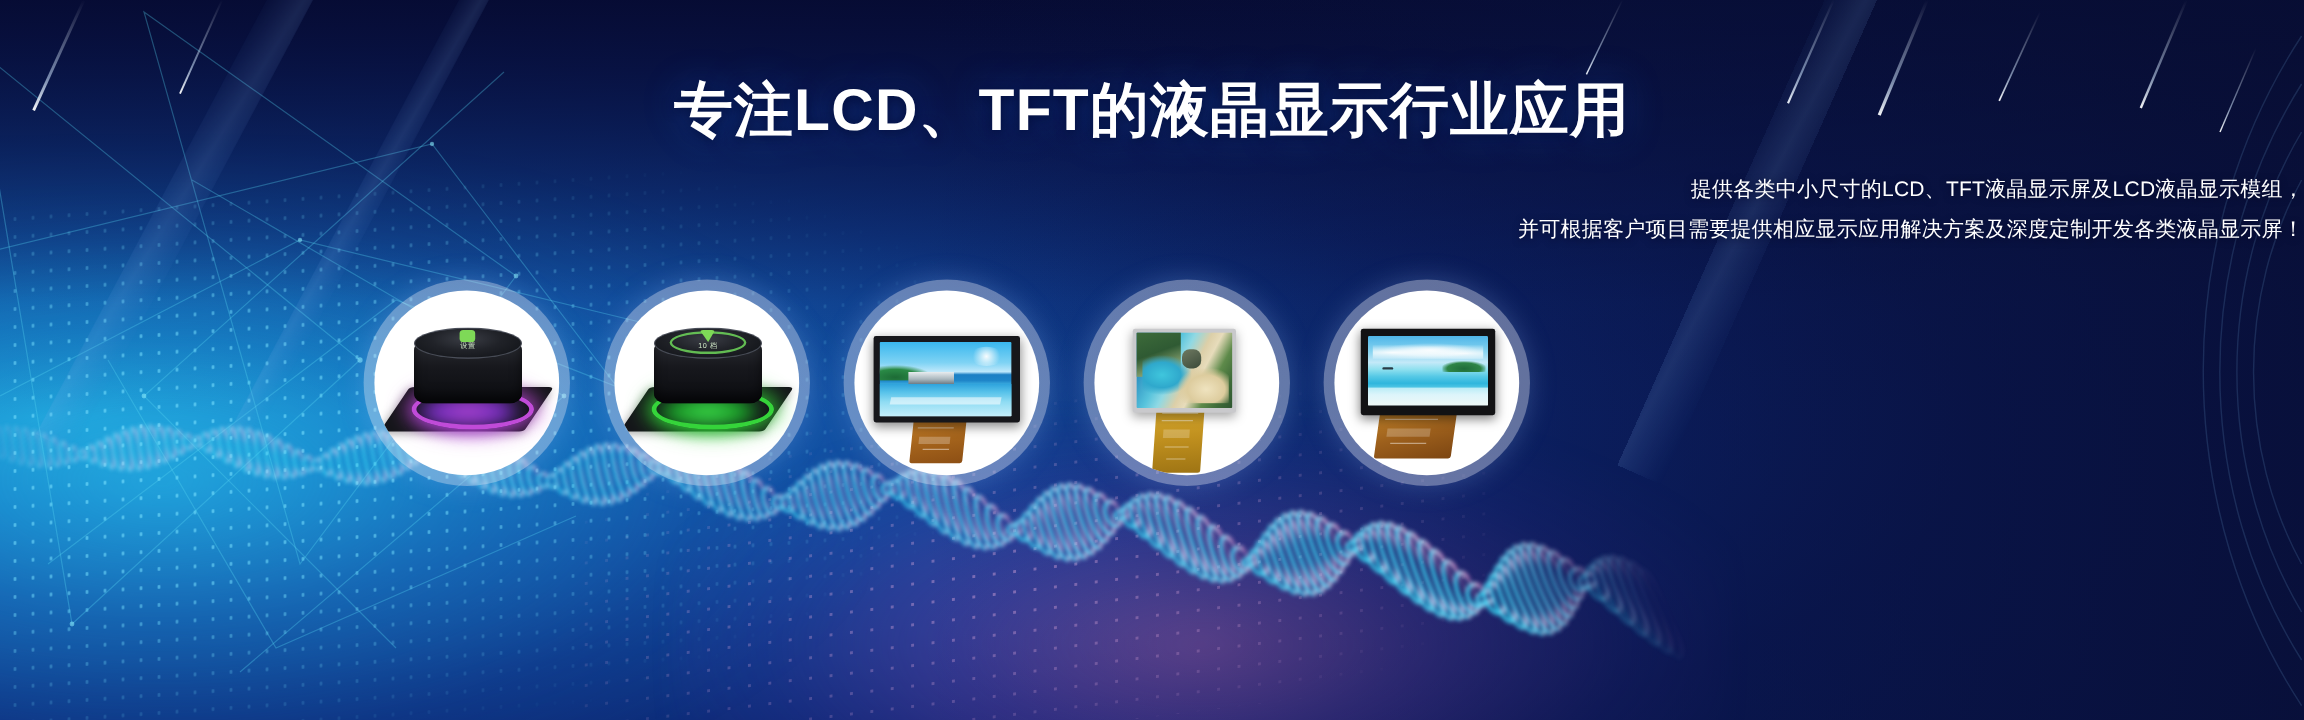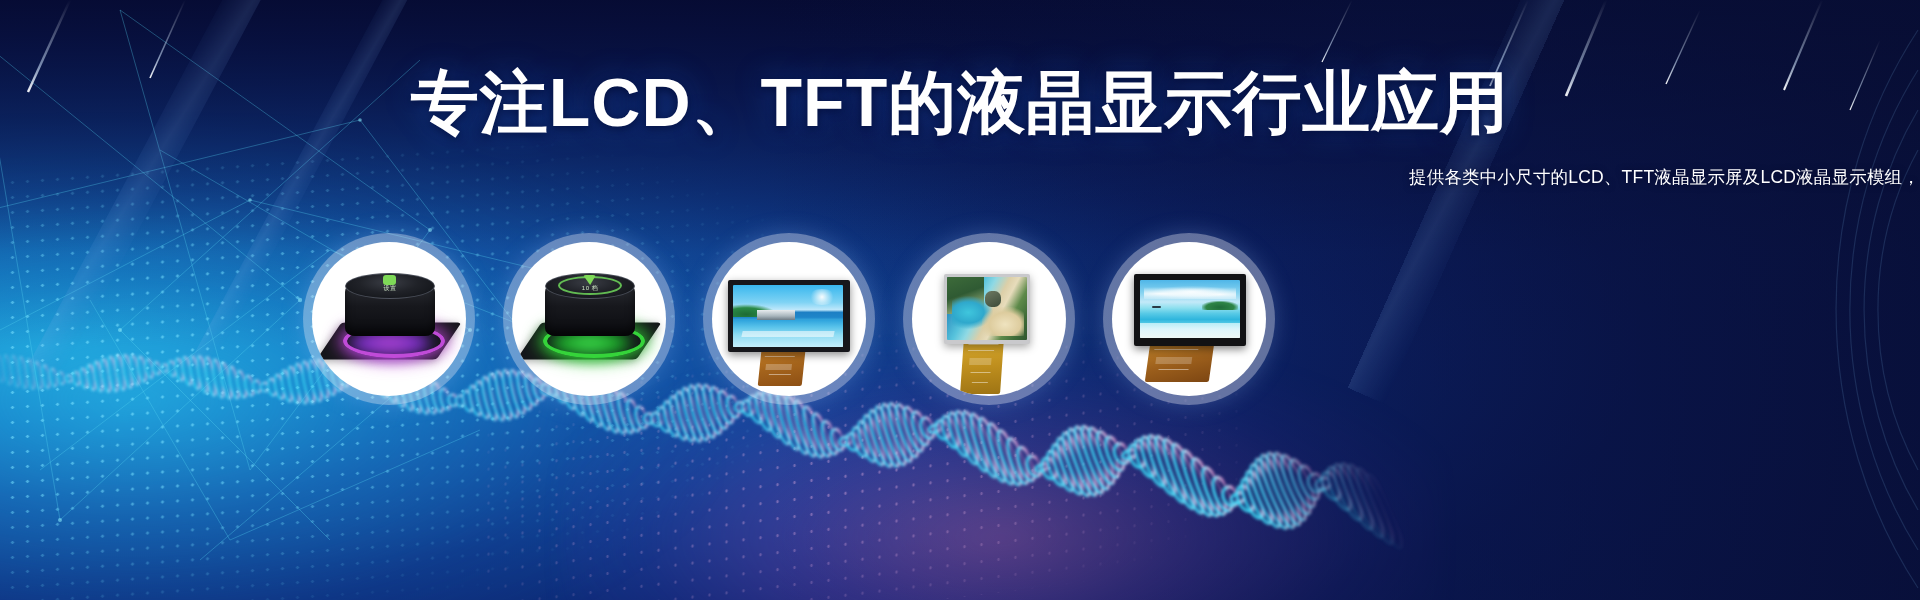--- a/index.html
+++ b/index.html
@@ -38,21 +38,21 @@
     background-image:radial-gradient(rgba(255,190,235,.40) 1.3px, rgba(0,0,0,0) 1.5px);
     background-size:17px 17px;
     -webkit-mask-image:radial-gradient(ellipse at 45% 55%, rgba(0,0,0,.95) 0%, rgba(0,0,0,.5) 45%, rgba(0,0,0,0) 78%);
     mask-image:radial-gradient(ellipse at 45% 55%, rgba(0,0,0,.95) 0%, rgba(0,0,0,.5) 45%, rgba(0,0,0,0) 78%);
     transform:skewY(-7deg);pointer-events:none;}
 
   .svg-layer{position:absolute;inset:0;width:1920px;height:600px;pointer-events:none;}
 
   
   .text-block{position:absolute;left:0;top:0;width:1920px;text-align:center;}
-  .title{margin:0;padding-top:67px;font-size:68px;font-weight:bold;color:#ffffff;
+  .title{margin:0;padding-top:67px;font-size:49px;font-weight:bold;color:#ffffff;
     letter-spacing:1px;line-height:1.05;
     text-shadow:0 2px 10px rgba(0,10,50,.75), 0 0 30px rgba(40,120,255,.35);}
   .subtitle{margin:0;color:#ffffff;font-size:17.5px;line-height:34px;font-weight:normal;
     padding-top:22px;letter-spacing:.2px;text-shadow:0 1px 6px rgba(0,8,40,.8);}
   .subtitle .ln{display:block;text-align:right;}
 
   
   .circles{position:absolute;left:0;top:233px;width:1920px;height:190px;}
   .circle-wrap{position:absolute;top:0;width:172px;height:172px;}
   .ring{position:absolute;inset:0;border-radius:50%;
@@ -412,20 +412,21 @@
       <path d="M1918,110 A 320,360 0 0 0 1918,510"></path>
       <path d="M1918,70  A 380,420 0 0 0 1918,550"></path>
       <path d="M1918,30  A 440,480 0 0 0 1918,588"></path>
     </g>
   </svg>
 
   <div class="text-block">
     <h1 class="title">专注LCD、TFT的液晶显示行业应用</h1>
     <div class="subtitle">
       <span class="ln">提供各类中小尺寸的LCD、TFT液晶显示屏及LCD液晶显示模组，</span>
+      <span class="ln">并可根据客户项目需要提供相应显示应用解决方案及深度定制开发各类液晶显示屏！</span>
     </div>
   </div>
 
   <div class="circles">
 
     <div class="circle-wrap" style="left:303px">
       <div class="ring"></div>
       <div class="disc">
         <div class="prod">
           <div class="puck-mat"></div>

